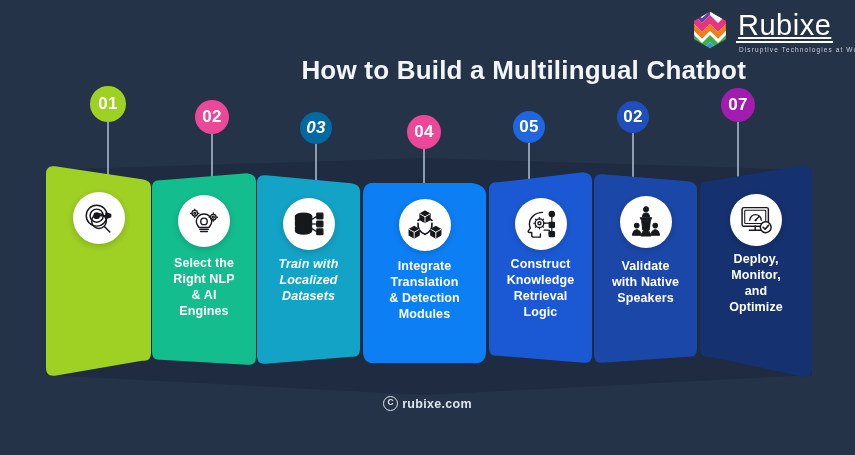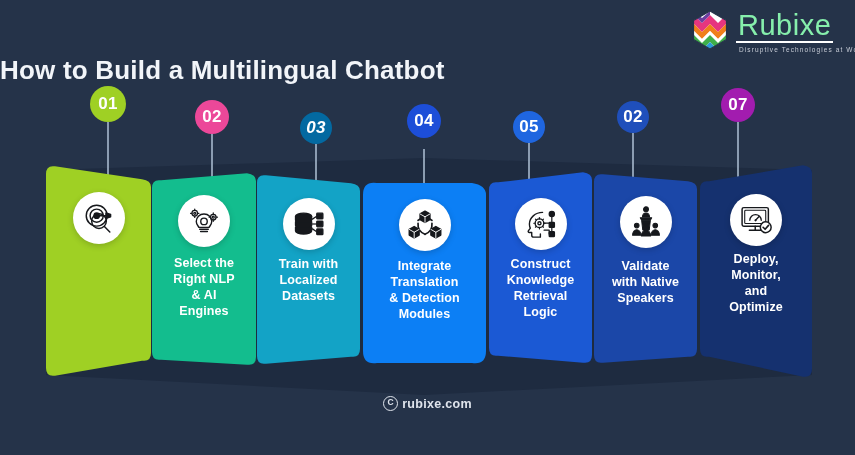--- a/index.html
+++ b/index.html
@@ -9,32 +9,32 @@
     font-family:"Liberation Sans", sans-serif;
     position:relative;
   }
   #stage{position:absolute;inset:0;width:855px;height:455px;}
 
   
   .logo-wrap{position:absolute;left:690px;top:10px;display:flex;align-items:flex-start;gap:6px;}
   .logo-mark{width:40px;height:40px;position:relative;flex:none;}
   .logo-text-col{display:flex;flex-direction:column;align-items:flex-start;}
   .logo-word{
-    color:#86efac;font-size:29px;line-height:30px;letter-spacing:.5px;
+    color:#ffffff;font-size:29px;line-height:30px;letter-spacing:.5px;
     font-weight:400;font-family:"Liberation Sans", sans-serif;
-    border-bottom:2px solid #ffffff;padding:0 2px 1px 2px;
+    border-bottom:2px solid #ffffff;padding:0 2px 1px 2px;text-decoration:underline;
   }
   .logo-tag{
     color:#c7ccd6;font-size:6.5px;letter-spacing:1.1px;margin-top:3px;padding-left:3px;
     white-space:nowrap;
   }
 
   
   .title{
-    position:absolute;left:0;top:55px;width:746px;text-align:left;
+    position:absolute;left:0;top:55px;width:746px;text-align:right;
     color:#f2f5f9;font-size:26px;font-weight:bold;letter-spacing:.2px;
   }
 
   
   .backdrop{position:absolute;left:0;top:150px;width:855px;height:250px;}
 
   
   .stem{position:absolute;width:2px;background:#9fb0c4;opacity:.85;}
   .badge{
     position:absolute;border-radius:50%;
@@ -169,21 +169,21 @@
       <g fill="none">
         <line x1="26" y1="16" x2="32" y2="12"></line>
               <line x1="26" y1="22" x2="32" y2="22"></line>
               <line x1="26" y1="28" x2="32" y2="32"></line>
       </g>
       <rect x="32" y="8" width="8" height="7.5" rx="1"></rect>
       <rect x="32" y="18.2" width="8" height="7.5" rx="1"></rect>
       <rect x="32" y="28.4" width="8" height="7.5" rx="1"></rect>
     </svg>
         </div>
-        <div class="card-label" style="left: 3px; width: 97px; top: 82px;">Train with
+        <div class="card-label" style="left: 3px; width: 97px; top: 82px; font-style: italic;">Train with
 Localized
 Datasets</div>
       </div>
       <div class="badge" style="width: 32px; height: 32px; left: 300px; top: 112px; background: #0369a1; font-style: italic;">03</div>
       <div class="stem" style="left: 423px; top: 149px; height: 54px;"></div>
       <div class="card" style="left: 363px; top: 181px; width: 123px; height: 184px;">
         <svg width="123" height="184" viewBox="0 0 123 184">
        <path d="M 14 2.1 L 109 2.1 Q 123 4.2 123 14 L 123 170 Q 123 184 109 181.9 L 14 181.9 Q 0 184 0 170 L 0 14 Q 0 0 14 2.1 Z" fill="#0c7ff5"></path>
      </svg>
         <div class="icon-bubble" style="width: 52px; height: 52px; left: 35.5px; top: 18px;">
@@ -201,21 +201,21 @@
         <path d="M29.6 27.7 L36 31.4 L42.4 27.7 M36 31.4 L36 38.7"></path>
         <path d="M1.6 27.7 L8 31.4 L14.4 27.7 M8 31.4 L8 38.7"></path>
       </g>
     </svg>
         </div>
         <div class="card-label" style="left: 3px; width: 117px; top: 77px;">Integrate
 Translation
 &amp; Detection
 Modules</div>
       </div>
-      <div class="badge" style="width: 34px; height: 34px; left: 407px; top: 104px; background: #1d4ed8;">04</div>
+      <div class="badge" style="width: 34px; height: 34px; left: 407px; top: 115px; background: #ec4899;">04</div>
       <div class="stem" style="left: 528px; top: 143px; height: 56.1165px;"></div>
       <div class="card" style="left: 489px; top: 171px; width: 103px; height: 193px;">
         <svg width="103" height="193" viewBox="0 0 103 193">
        <path d="M 9 11.35 L 94 1.3499999999999999 Q 103 2.6999999999999997 103 9 L 103 184 Q 103 193 94 191.65 L 9 184.65 Q 0 186 0 177 L 0 19 Q 0 10 9 11.35 Z" fill="#1b59d4"></path>
      </svg>
         <div class="icon-bubble" style="width: 52px; height: 52px; left: 25.5px; top: 27px;">
           <svg viewBox="0 0 44 44" width="34" height="34" fill="none" stroke="#16181c" stroke-width="1.8" stroke-linecap="round" stroke-linejoin="round">
       <path d="M24 7 C14.6 7 7 14 7 22 c0 3.4 1.2 5.4 1.2 5.4 L5.6 31 c-.6 .9 .1 2 1.2 2 H10 v3.4 c0 1.5 1.2 2.6 2.6 2.6 h8.6 v-4"></path>
       <circle cx="20" cy="21" r="5.6"></circle>
             <circle cx="20" cy="21" r="2"></circle>

